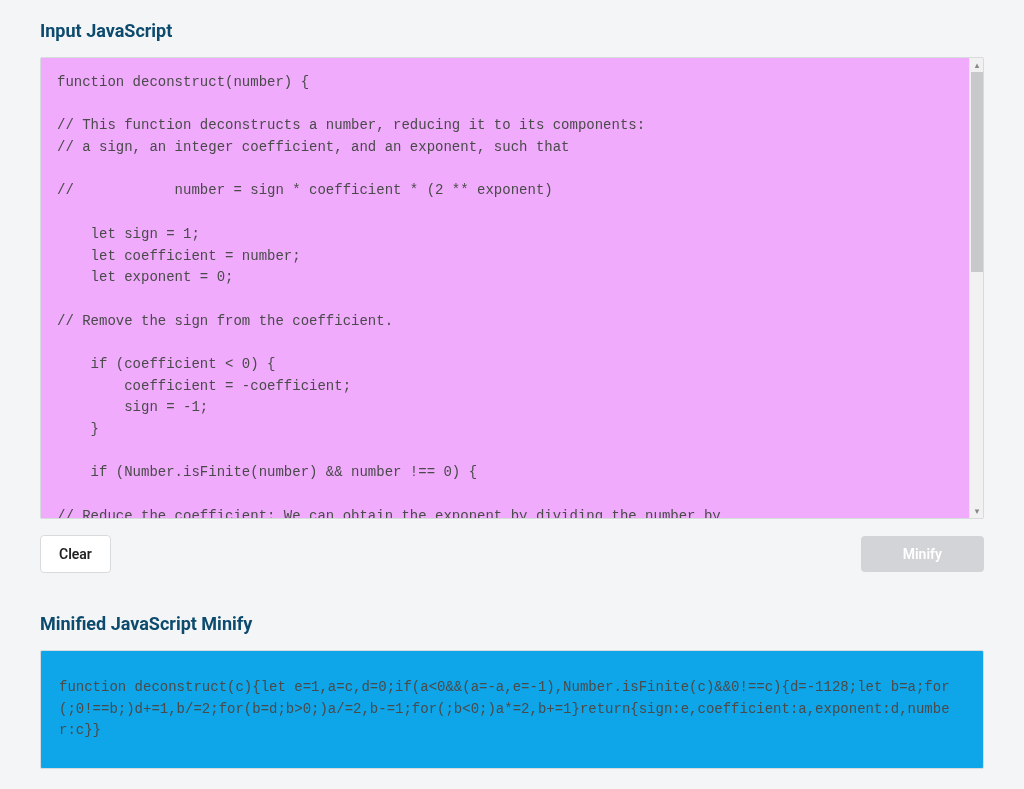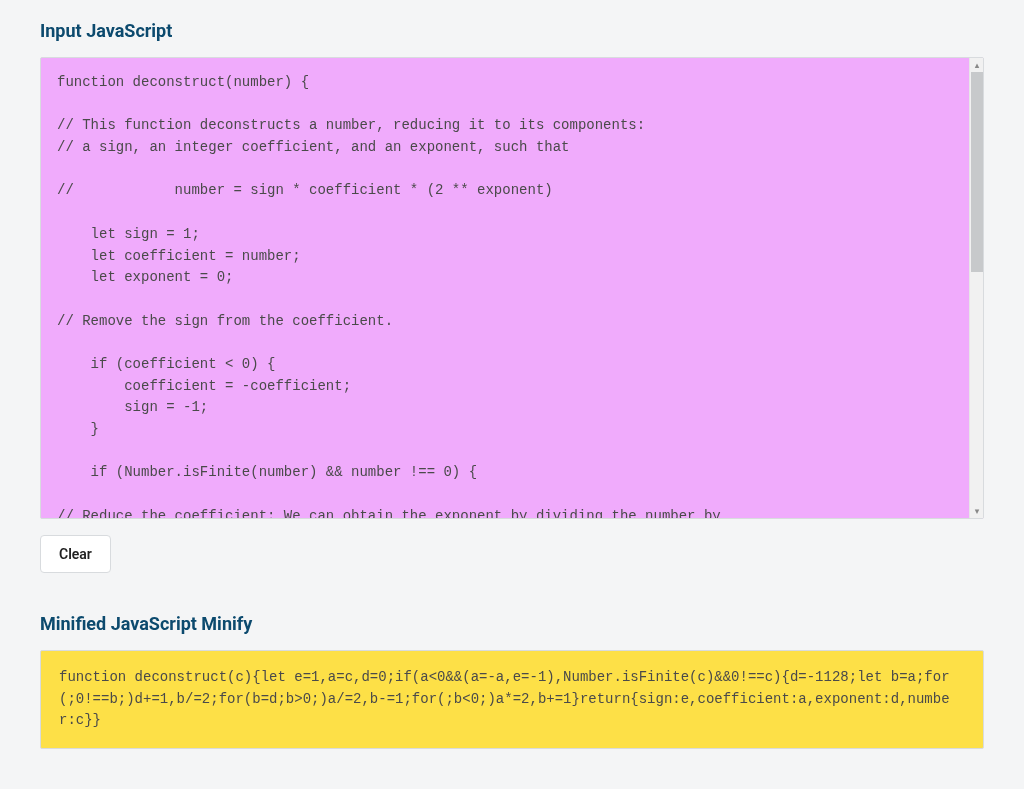--- a/index.html
+++ b/index.html
@@ -106,24 +106,24 @@
       color: #222;
       border: 1px solid #d8dbde;
     }
     .btn-minify {
       background: #d2d4d7;
       color: #fff;
       border: none;
       padding: 10px 42px;
     }
     .output-container {
-      background: #fde047;
+      background: #0ea5e9;
       border: 1px solid #d8dbde;
       border-radius: 2px;
-      padding: 16px 18px;
+      padding: 26px 18px;
     }
     .code-output {
       font-family: "Courier New", Courier, monospace;
       font-size: 14px;
       line-height: 1.55;
       color: #4a4a4a;
       white-space: pre-wrap;
       word-break: break-all;
     }
   </style>
@@ -154,19 +154,20 @@
     if (Number.isFinite(number) &amp;&amp; number !== 0) {
 
 // Reduce the coefficient: We can obtain the exponent by dividing the number by</textarea>
   <div class="fake-scrollbar">
     <div class="fake-thumb"></div>
   </div>
 </div>
 
 <div class="button-row">
   <button class="btn btn-clear">Clear</button>
+  <button class="btn btn-minify">Minify</button>
 </div>
 
 <h2 class="section-title">Minified JavaScript Minify</h2>
 
 <div class="output-container">
   <div class="code-output">function deconstruct(c){let e=1,a=c,d=0;if(a&lt;0&amp;&amp;(a=-a,e=-1),Number.isFinite(c)&amp;&amp;0!==c){d=-1128;let b=a;for(;0!==b;)d+=1,b/=2;for(b=d;b&gt;0;)a/=2,b-=1;for(;b&lt;0;)a*=2,b+=1}return{sign:e,coefficient:a,exponent:d,number:c}}</div>
 </div>
 
 </body></html>

